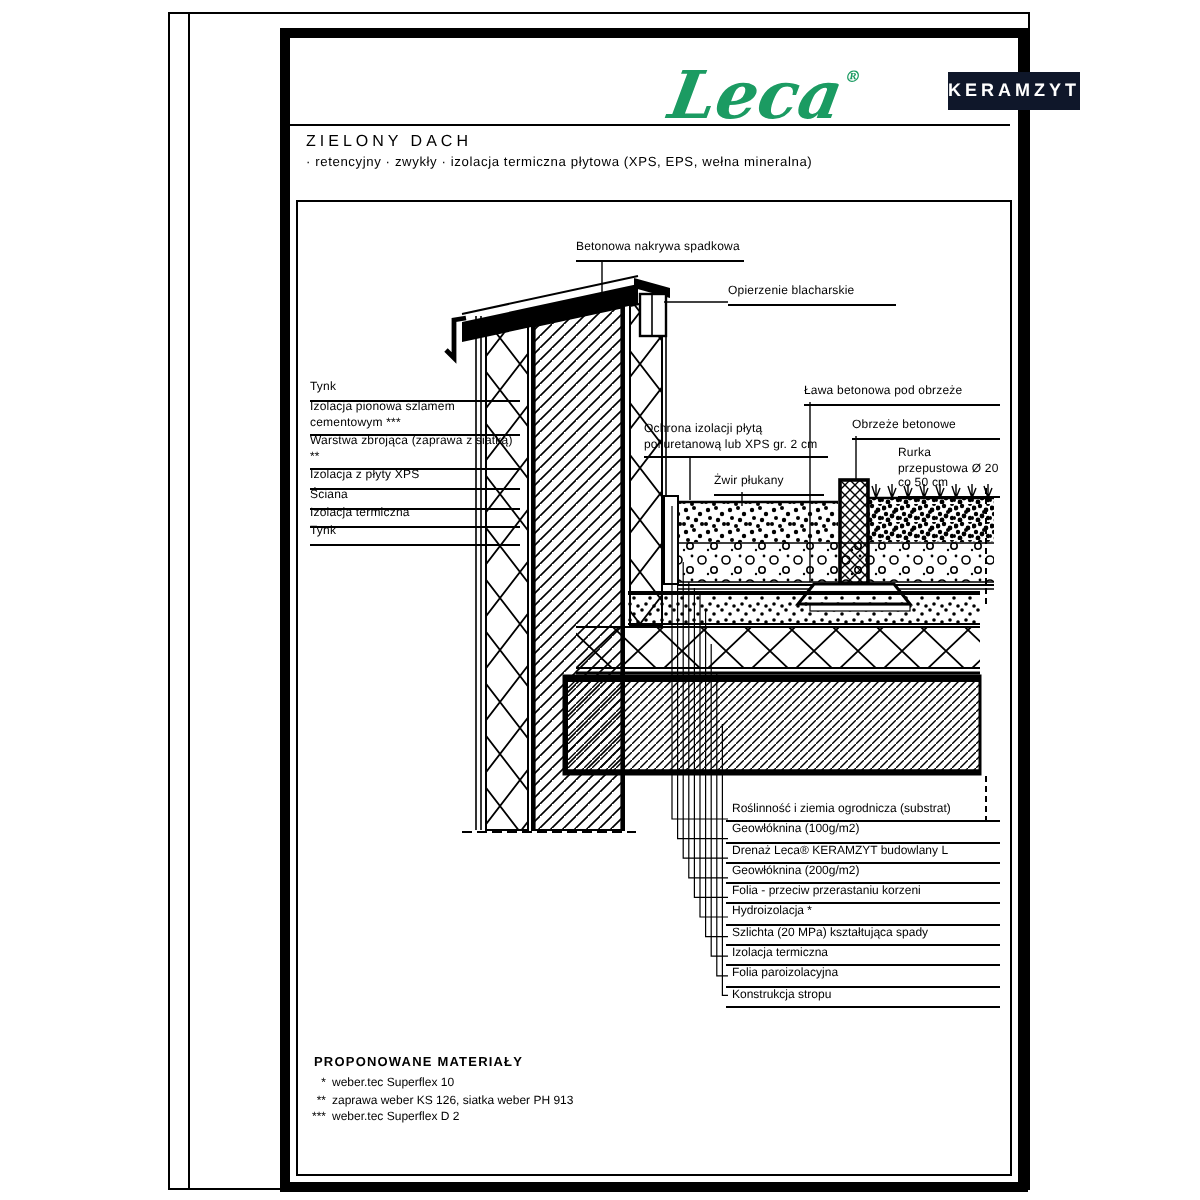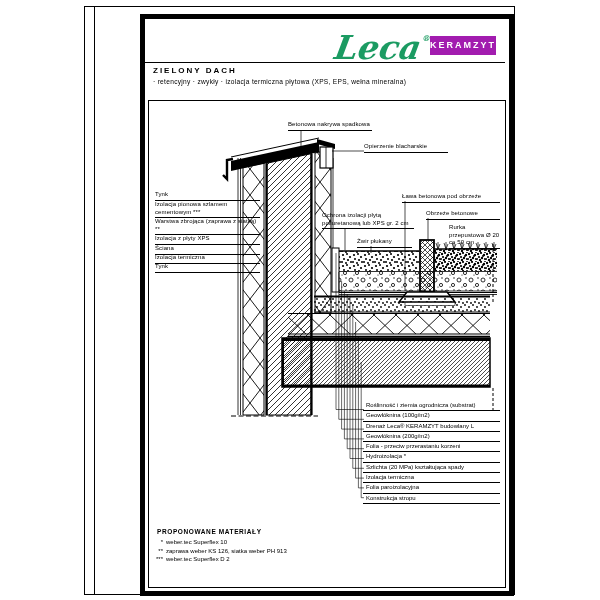--- a/index.html
+++ b/index.html
@@ -4,21 +4,21 @@
 <style>
   html,body{margin:0;padding:0;background:#fff;}
   .page{position:relative;width:600px;height:600px;background:#fff;overflow:hidden;
         font-family:"Liberation Sans",sans-serif;color:#000;}
   .abs{position:absolute;}
   .frame-outer{left:84px;top:6px;width:429px;height:587px;border:1px solid #000;}
   .vline-inner{left:94px;top:6px;width:0;height:588px;border-left:1px solid #000;}
   .frame-thick{left:140px;top:14px;width:364px;height:572px;border:5px solid #000;}
   .hline-logo{left:145px;top:62px;width:360px;border-top:1px solid #000;}
   .draw-box{left:148px;top:100px;width:356px;height:486px;border:1px solid #000;}
-  .title{left:153px;top:66px;font-size:8px;font-weight:bold;letter-spacing:2px;}
+  .title{left:153px;top:66px;font-size:8px;font-weight:normal;letter-spacing:2px;}
   .subtitle{left:153px;top:78px;font-size:6.6px;letter-spacing:.3px;}
   .logo-script{left:336px;top:20px;font-family:"DejaVu Serif",serif;font-style:italic;
       font-weight:bold;font-size:33px;line-height:36px;transform:skewX(-10deg);}
   .logo-reg{font-size:8px;vertical-align:18px;font-style:normal;}
   .badge{left:430px;top:36px;width:66px;height:19px;line-height:19px;text-align:center;
       color:#fff;font-size:9px;font-weight:bold;letter-spacing:2px;}
   .lbl{position:absolute;font-size:6px;line-height:1.25;border-bottom:1px solid #000;
       padding-bottom:1px;letter-spacing:.1px;}
   .wl{left:155px;width:105px;}
   .layerlist{left:363px;top:401px;width:137px;}
@@ -36,21 +36,21 @@
 
 <div class="page">
 
   <div class="abs frame-outer"></div>
   <div class="abs vline-inner"></div>
   <div class="abs frame-thick"></div>
   <div class="abs hline-logo"></div>
   <div class="abs draw-box"></div>
 
   <div class="abs logo-script" style="color:#1B9B62;"><span>Leca</span><span class="logo-reg">®</span></div>
-  <div class="abs badge" style="background:#a21caf;">KERAMZYT</div>
+  <div class="abs badge" style="background:#0f172a;margin-left:44px;">KERAMZYT</div>
 
   <div class="abs title">ZIELONY DACH</div>
   <div class="abs subtitle">· retencyjny · zwykły · izolacja termiczna płytowa (XPS, EPS, wełna mineralna)</div>
 
   <svg class="draw" width="600" height="600" viewBox="0 0 600 600">
     <defs>
       <pattern id="hatch" width="6" height="6" patternUnits="userSpaceOnUse">
         <path d="M-1,7 L7,-1 M-1,13 L13,-1" stroke="#000" stroke-width="0.8" fill="none"></path>
       </pattern>
       <pattern id="hatchF" width="4" height="4" patternUnits="userSpaceOnUse">

